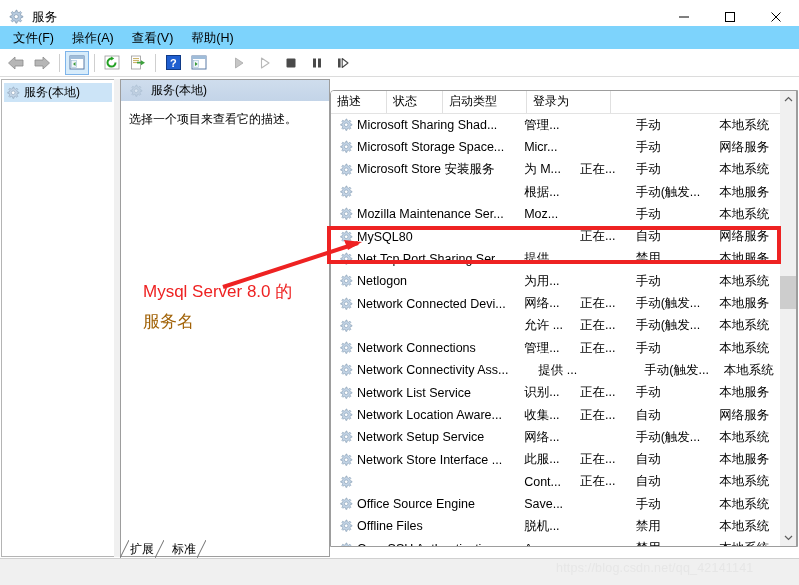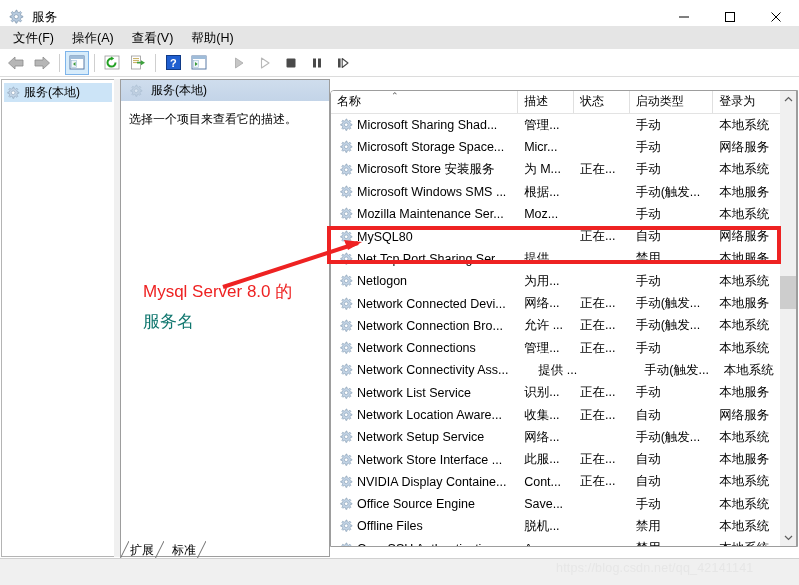--- a/index.html
+++ b/index.html
@@ -42,21 +42,21 @@
     display: flex; align-items: center; justify-content: center;
     font-size: 13px; color: #111;
     font-family: "DejaVu Sans", sans-serif;
   }
 
   
   .menubar {
     position: absolute; top: 26px; left: 0;
     width: 799px; height: 24px;
     display: flex; align-items: center;
-    background: #e5e5e5;
+    background: #7dd3fc;
     padding-left: 4px;
   }
   .menubar .mi {
     font-size: 12.5px; color: #000;
     padding: 2px 9px;
     white-space: nowrap;
   }
 
   
   .toolbar {
@@ -194,21 +194,21 @@
   .vs-thumb {
     position: absolute; left: 0; top: 185px;
     width: 100%; height: 33px;
     background: #cdcdcd;
   }
 
   
   .tabstrip {
     position: absolute; top: 540px; left: 120px;
     width: 590px; height: 20px;
-    display: flex; align-items: center;
+    display: flex; align-items: flex-start;
   }
   .tab {
     position: relative;
     font-size: 12px; color: #000;
     padding: 1px 10px 1px 10px;
     margin-right: -2px;
     white-space: nowrap;
   }
   .tab .slashL, .tab .slashR {
     position: absolute; top: 0; width: 9px; height: 18px;
@@ -392,24 +392,20 @@
         <path d="M8 1.2 L9 1.2 L9.3 3 A5 5 0 0 1 11 3.7 L12.4 2.5 L13.6 3.7 L12.4 5.1 A5 5 0 0 1 13 6.8 L14.8 7.1 L14.8 8.3 L13 8.6 A5 5 0 0 1 12.4 10.3 L13.6 11.7 L12.4 12.9 L11 11.7 A5 5 0 0 1 9.3 12.3 L9 14.1 L7.8 14.1 L7.5 12.3 A5 5 0 0 1 5.8 11.7 L4.4 12.9 L3.2 11.7 L4.4 10.3 A5 5 0 0 1 3.8 8.6 L2 8.3 L2 7.1 L3.8 6.8 A5 5 0 0 1 4.4 5.1 L3.2 3.7 L4.4 2.5 L5.8 3.7 A5 5 0 0 1 7.5 3 Z" fill="#b9cadb" stroke="#8ba2b8" stroke-width=".7"></path>
         <circle cx="8.2" cy="7.7" r="2.1" fill="#e9f1f8" stroke="#8ba2b8" stroke-width=".7"></circle>
       </svg>
       <span class="dtitle">服务(本地)</span>
     </div>
     <div class="detail-body">选择一个项目来查看它的描述。</div>
   </div>
 
   <div class="listpane">
     <div class="list-headrow" id="list-header">
-        <div class="col-h" style="width: 188px;">
-          <span>名称</span>
-          <span class="sortarrow">⌃</span>
-        </div>
         <div class="col-h" style="width: 56px;">
           <span>描述</span>
         </div>
         <div class="col-h" style="width: 56px;">
           <span>状态</span>
         </div>
         <div class="col-h" style="width: 84px;">
           <span>启动类型</span>
         </div>
         <div class="col-h" style="width: 84px;">
@@ -455,21 +451,20 @@
           <div class="cell" style="width: 56px;"><span>正在...</span></div>
           <div class="cell" style="width: 84px;"><span>手动</span></div>
           <div class="cell" style="width: 84px;"><span>本地系统</span></div>
         </div>
         <div class="srow">
           <div class="cell name" style="width: 188px;">
             <svg class="gicon" viewBox="0 0 16 16">
               <path d="M8 1.2 L9 1.2 L9.3 3 A5 5 0 0 1 11 3.7 L12.4 2.5 L13.6 3.7 L12.4 5.1 A5 5 0 0 1 13 6.8 L14.8 7.1 L14.8 8.3 L13 8.6 A5 5 0 0 1 12.4 10.3 L13.6 11.7 L12.4 12.9 L11 11.7 A5 5 0 0 1 9.3 12.3 L9 14.1 L7.8 14.1 L7.5 12.3 A5 5 0 0 1 5.8 11.7 L4.4 12.9 L3.2 11.7 L4.4 10.3 A5 5 0 0 1 3.8 8.6 L2 8.3 L2 7.1 L3.8 6.8 A5 5 0 0 1 4.4 5.1 L3.2 3.7 L4.4 2.5 L5.8 3.7 A5 5 0 0 1 7.5 3 Z" fill="#c3d4e6" stroke="#8ba2b8" stroke-width=".8"></path>
               <circle cx="8.2" cy="7.7" r="2.1" fill="#ffffff" stroke="#8ba2b8" stroke-width=".8"></circle>
             </svg>
-            <span>Microsoft Windows SMS ...</span>
           </div>
           <div class="cell" style="width: 56px;"><span>根据...</span></div>
           <div class="cell" style="width: 56px;"><span></span></div>
           <div class="cell" style="width: 84px;"><span>手动(触发...</span></div>
           <div class="cell" style="width: 84px;"><span>本地服务</span></div>
         </div>
         <div class="srow">
           <div class="cell name" style="width: 188px;">
             <svg class="gicon" viewBox="0 0 16 16">
               <path d="M8 1.2 L9 1.2 L9.3 3 A5 5 0 0 1 11 3.7 L12.4 2.5 L13.6 3.7 L12.4 5.1 A5 5 0 0 1 13 6.8 L14.8 7.1 L14.8 8.3 L13 8.6 A5 5 0 0 1 12.4 10.3 L13.6 11.7 L12.4 12.9 L11 11.7 A5 5 0 0 1 9.3 12.3 L9 14.1 L7.8 14.1 L7.5 12.3 A5 5 0 0 1 5.8 11.7 L4.4 12.9 L3.2 11.7 L4.4 10.3 A5 5 0 0 1 3.8 8.6 L2 8.3 L2 7.1 L3.8 6.8 A5 5 0 0 1 4.4 5.1 L3.2 3.7 L4.4 2.5 L5.8 3.7 A5 5 0 0 1 7.5 3 Z" fill="#c3d4e6" stroke="#8ba2b8" stroke-width=".8"></path>
@@ -533,21 +528,20 @@
           <div class="cell" style="width: 56px;"><span>正在...</span></div>
           <div class="cell" style="width: 84px;"><span>手动(触发...</span></div>
           <div class="cell" style="width: 84px;"><span>本地服务</span></div>
         </div>
         <div class="srow">
           <div class="cell name" style="width: 188px;">
             <svg class="gicon" viewBox="0 0 16 16">
               <path d="M8 1.2 L9 1.2 L9.3 3 A5 5 0 0 1 11 3.7 L12.4 2.5 L13.6 3.7 L12.4 5.1 A5 5 0 0 1 13 6.8 L14.8 7.1 L14.8 8.3 L13 8.6 A5 5 0 0 1 12.4 10.3 L13.6 11.7 L12.4 12.9 L11 11.7 A5 5 0 0 1 9.3 12.3 L9 14.1 L7.8 14.1 L7.5 12.3 A5 5 0 0 1 5.8 11.7 L4.4 12.9 L3.2 11.7 L4.4 10.3 A5 5 0 0 1 3.8 8.6 L2 8.3 L2 7.1 L3.8 6.8 A5 5 0 0 1 4.4 5.1 L3.2 3.7 L4.4 2.5 L5.8 3.7 A5 5 0 0 1 7.5 3 Z" fill="#c3d4e6" stroke="#8ba2b8" stroke-width=".8"></path>
               <circle cx="8.2" cy="7.7" r="2.1" fill="#ffffff" stroke="#8ba2b8" stroke-width=".8"></circle>
             </svg>
-            <span>Network Connection Bro...</span>
           </div>
           <div class="cell" style="width: 56px;"><span>允许 ...</span></div>
           <div class="cell" style="width: 56px;"><span>正在...</span></div>
           <div class="cell" style="width: 84px;"><span>手动(触发...</span></div>
           <div class="cell" style="width: 84px;"><span>本地系统</span></div>
         </div>
         <div class="srow">
           <div class="cell name" style="width: 188px;">
             <svg class="gicon" viewBox="0 0 16 16">
               <path d="M8 1.2 L9 1.2 L9.3 3 A5 5 0 0 1 11 3.7 L12.4 2.5 L13.6 3.7 L12.4 5.1 A5 5 0 0 1 13 6.8 L14.8 7.1 L14.8 8.3 L13 8.6 A5 5 0 0 1 12.4 10.3 L13.6 11.7 L12.4 12.9 L11 11.7 A5 5 0 0 1 9.3 12.3 L9 14.1 L7.8 14.1 L7.5 12.3 A5 5 0 0 1 5.8 11.7 L4.4 12.9 L3.2 11.7 L4.4 10.3 A5 5 0 0 1 3.8 8.6 L2 8.3 L2 7.1 L3.8 6.8 A5 5 0 0 1 4.4 5.1 L3.2 3.7 L4.4 2.5 L5.8 3.7 A5 5 0 0 1 7.5 3 Z" fill="#c3d4e6" stroke="#8ba2b8" stroke-width=".8"></path>
@@ -624,21 +618,20 @@
           <div class="cell" style="width: 56px;"><span>正在...</span></div>
           <div class="cell" style="width: 84px;"><span>自动</span></div>
           <div class="cell" style="width: 84px;"><span>本地服务</span></div>
         </div>
         <div class="srow">
           <div class="cell name" style="width: 188px;">
             <svg class="gicon" viewBox="0 0 16 16">
               <path d="M8 1.2 L9 1.2 L9.3 3 A5 5 0 0 1 11 3.7 L12.4 2.5 L13.6 3.7 L12.4 5.1 A5 5 0 0 1 13 6.8 L14.8 7.1 L14.8 8.3 L13 8.6 A5 5 0 0 1 12.4 10.3 L13.6 11.7 L12.4 12.9 L11 11.7 A5 5 0 0 1 9.3 12.3 L9 14.1 L7.8 14.1 L7.5 12.3 A5 5 0 0 1 5.8 11.7 L4.4 12.9 L3.2 11.7 L4.4 10.3 A5 5 0 0 1 3.8 8.6 L2 8.3 L2 7.1 L3.8 6.8 A5 5 0 0 1 4.4 5.1 L3.2 3.7 L4.4 2.5 L5.8 3.7 A5 5 0 0 1 7.5 3 Z" fill="#c3d4e6" stroke="#8ba2b8" stroke-width=".8"></path>
               <circle cx="8.2" cy="7.7" r="2.1" fill="#ffffff" stroke="#8ba2b8" stroke-width=".8"></circle>
             </svg>
-            <span>NVIDIA Display Containe...</span>
           </div>
           <div class="cell" style="width: 56px;"><span>Cont...</span></div>
           <div class="cell" style="width: 56px;"><span>正在...</span></div>
           <div class="cell" style="width: 84px;"><span>自动</span></div>
           <div class="cell" style="width: 84px;"><span>本地系统</span></div>
         </div>
         <div class="srow">
           <div class="cell name" style="width: 188px;">
             <svg class="gicon" viewBox="0 0 16 16">
               <path d="M8 1.2 L9 1.2 L9.3 3 A5 5 0 0 1 11 3.7 L12.4 2.5 L13.6 3.7 L12.4 5.1 A5 5 0 0 1 13 6.8 L14.8 7.1 L14.8 8.3 L13 8.6 A5 5 0 0 1 12.4 10.3 L13.6 11.7 L12.4 12.9 L11 11.7 A5 5 0 0 1 9.3 12.3 L9 14.1 L7.8 14.1 L7.5 12.3 A5 5 0 0 1 5.8 11.7 L4.4 12.9 L3.2 11.7 L4.4 10.3 A5 5 0 0 1 3.8 8.6 L2 8.3 L2 7.1 L3.8 6.8 A5 5 0 0 1 4.4 5.1 L3.2 3.7 L4.4 2.5 L5.8 3.7 A5 5 0 0 1 7.5 3 Z" fill="#c3d4e6" stroke="#8ba2b8" stroke-width=".8"></path>
@@ -714,18 +707,18 @@
 
   <div class="statusstrip"></div>
 
   <div class="annotation-layer">
     <svg width="799" height="585" viewBox="0 0 799 585" style="position:absolute;top:0;left:0;">
       <rect id="anno-box" x="329" y="228" width="450" height="34" fill="none" stroke="#ee2222" stroke-width="4"></rect>
       <line id="anno-line" x1="223" y1="287" x2="358" y2="243" stroke="#ee2222" stroke-width="4"></line>
       <path id="anno-head" d="M362 242 L344 240 L348 250 Z" fill="#ee2222"></path>
     </svg>
     <div class="anno-text" style="left: 143px; top: 277px; color: rgb(238, 34, 34);">Mysql Server 8.0 的</div>
-    <div class="anno-text" style="left: 143px; top: 307px; color: #0f766e;">服务名</div>
+    <div class="anno-text" style="left: 143px; top: 307px; color: #a16207;">服务名</div>
   </div>
 
   <div class="watermark">https://blog.csdn.net/qq_42141141</div>
 
 </div>
 
 </body></html>

